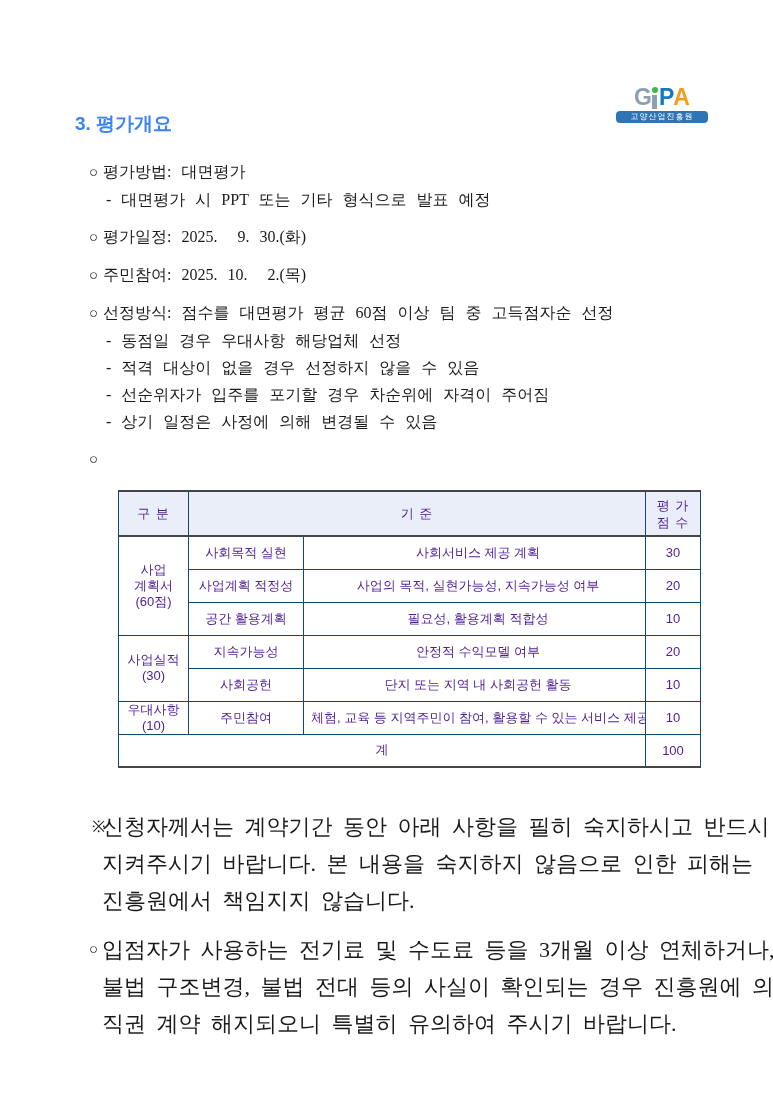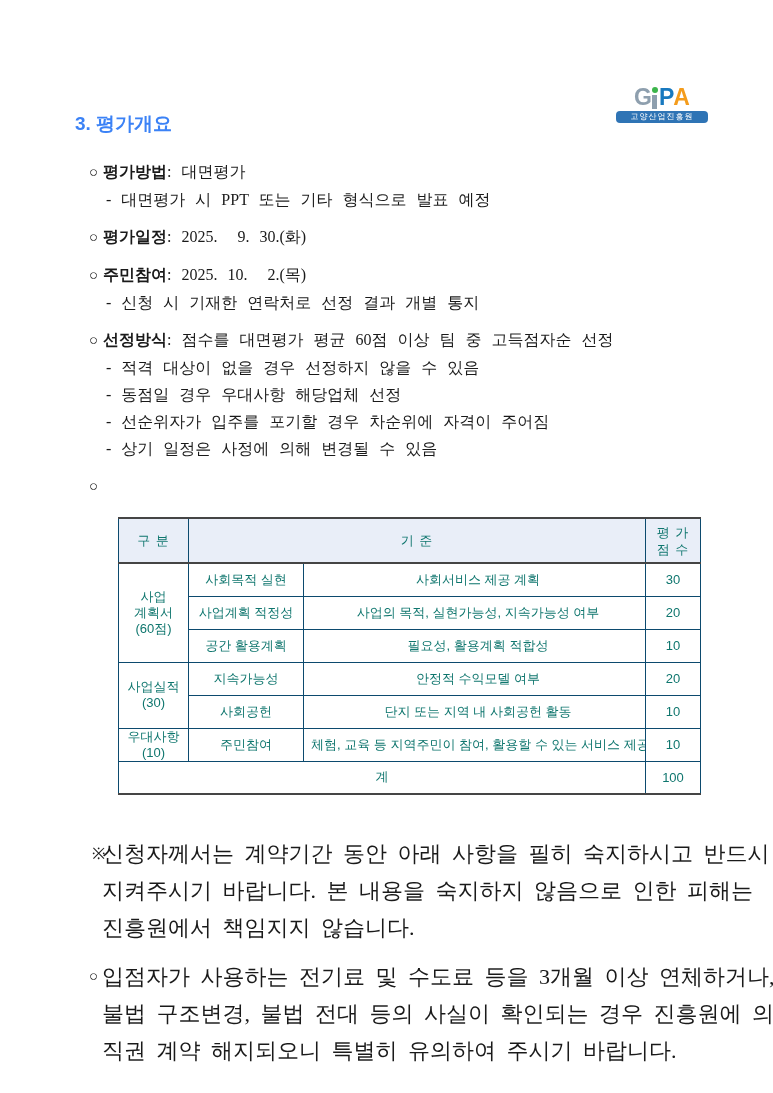--- a/index.html
+++ b/index.html
@@ -50,35 +50,35 @@
     line-height: 24px; white-space: pre;
   }
 
   
   .b-item { margin-top: 10px; }
   .b-line {
     display: flex; line-height: 28px; font-size: 16px;
     word-spacing: 6px; white-space: pre;
   }
   .b-marker { width: 28px; flex: 0 0 28px; padding-left: 14px; font-size: 15px; }
-  .b-label { font-weight: bold; }
+  .b-label { font-weight: normal; }
   .sub-line {
     display: flex; line-height: 27px; font-size: 16px;
     word-spacing: 6px; white-space: pre;
     padding-left: 31px;
   }
   .first-item { margin-top: 22px; }
 
   
   .score-table {
     border-collapse: collapse;
     margin: 17px 0 0 43px;
     width: 582px;
     font-family: "Liberation Sans", sans-serif;
-    font-size: 13px; color: #0f766e;
+    font-size: 13px; color: #4c1d95;
     table-layout: fixed;
   }
   .score-table th, .score-table td {
     border: 1px solid #0c4a6e;
     text-align: center; vertical-align: middle;
     white-space: pre-line;
     overflow: hidden;
   }
   .score-table thead th {
     background: #e9eef8;
@@ -139,29 +139,28 @@
     <div class="b-item">
       <div class="b-line">
         <span class="b-marker">○</span><span><span class="b-label">평가일정</span><span>: 2025.  9. 30.(화)</span></span>
       </div>
     </div>
 
     <div class="b-item">
       <div class="b-line">
         <span class="b-marker">○</span><span><span class="b-label">주민참여</span><span>: 2025. 10.  2.(목)</span></span>
       </div>
-      <div class="sub-line">- 신청 시 기재한 연락처로 선정 결과 개별 통지</div>
     </div>
 
     <div class="b-item">
       <div class="b-line">
         <span class="b-marker">○</span><span><span class="b-label">선정방식</span><span>: 점수를 대면평가 평균 60점 이상 팀 중 고득점자순 선정</span></span>
       </div>
+      <div class="sub-line">- 동점일 경우 우대사항 해당업체 선정</div>
       <div class="sub-line">- 적격 대상이 없을 경우 선정하지 않을 수 있음</div>
-      <div class="sub-line">- 동점일 경우 우대사항 해당업체 선정</div>
       <div class="sub-line">- 선순위자가 입주를 포기할 경우 차순위에 자격이 주어짐</div>
       <div class="sub-line">- 상기 일정은 사정에 의해 변경될 수 있음</div>
     </div>
 
     <div class="b-item">
       <div class="b-line">
         <span class="b-marker">○</span>
       </div>
     </div>
 

